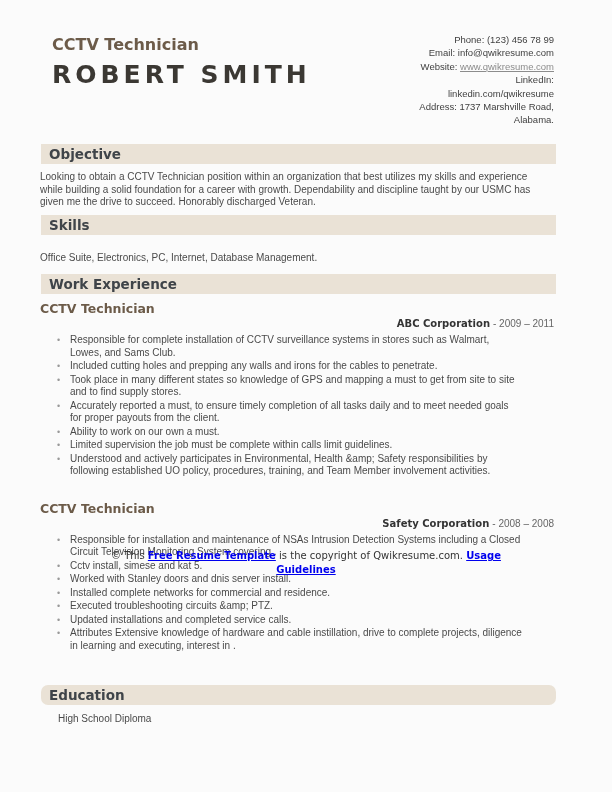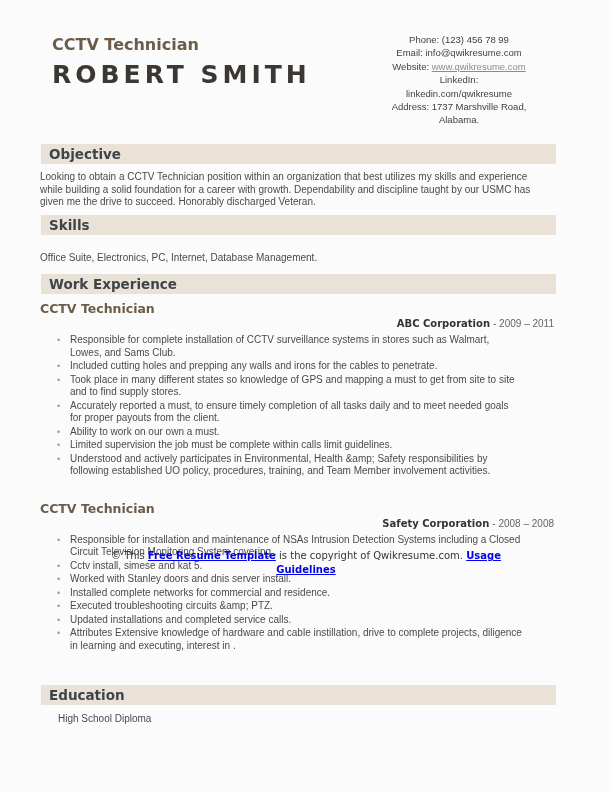--- a/index.html
+++ b/index.html
@@ -35,38 +35,38 @@
     color:var(--accent-brown,#6C5B49);
   }
   .name{
     font-family:"DejaVu Sans",sans-serif;
     font-size:25px;line-height:30px;letter-spacing:4px;
     color:var(--name-text,#3B3833);
     margin-top:6px;white-space:nowrap;font-weight:bold;
   }
   .contact{
     width:190px;flex:0 0 auto;
-    text-align:center;
+    text-align:right;
     font-size:9.5px;line-height:13.4px;
     color:#3F3F3F;
   }
   .contact a{color:var(--muted-link,#8C8C8C);text-decoration:underline;}
   
   .section-bar{
     background:var(--section-bar-bg,#EAE2D6);
     font-family:"DejaVu Sans",sans-serif;
     font-weight:bold;font-size:13.5px;line-height:14px;
     color:var(--heading-text,#3F4449);
     padding:3px 8px 3px 8px;
     margin-left:1px;margin-right:-2px;
   }
   .bar-objective{margin-top:17px;}
   .bar-skills{margin-top:6px;}
   .bar-work{margin-top:9px;}
-  .bar-education{margin-top:33px;}
+  .bar-education{margin-top:33px;border-radius:7px;}
   
   .body-text{
     font-size:10px;line-height:12.8px;
     color:var(--body-text,#4A4A4A);
     margin:7px 0 0 0;max-width:492px;
   }
   .skills-text{margin-top:17px;}
   
   .job-title{
     font-family:"DejaVu Sans",sans-serif;

